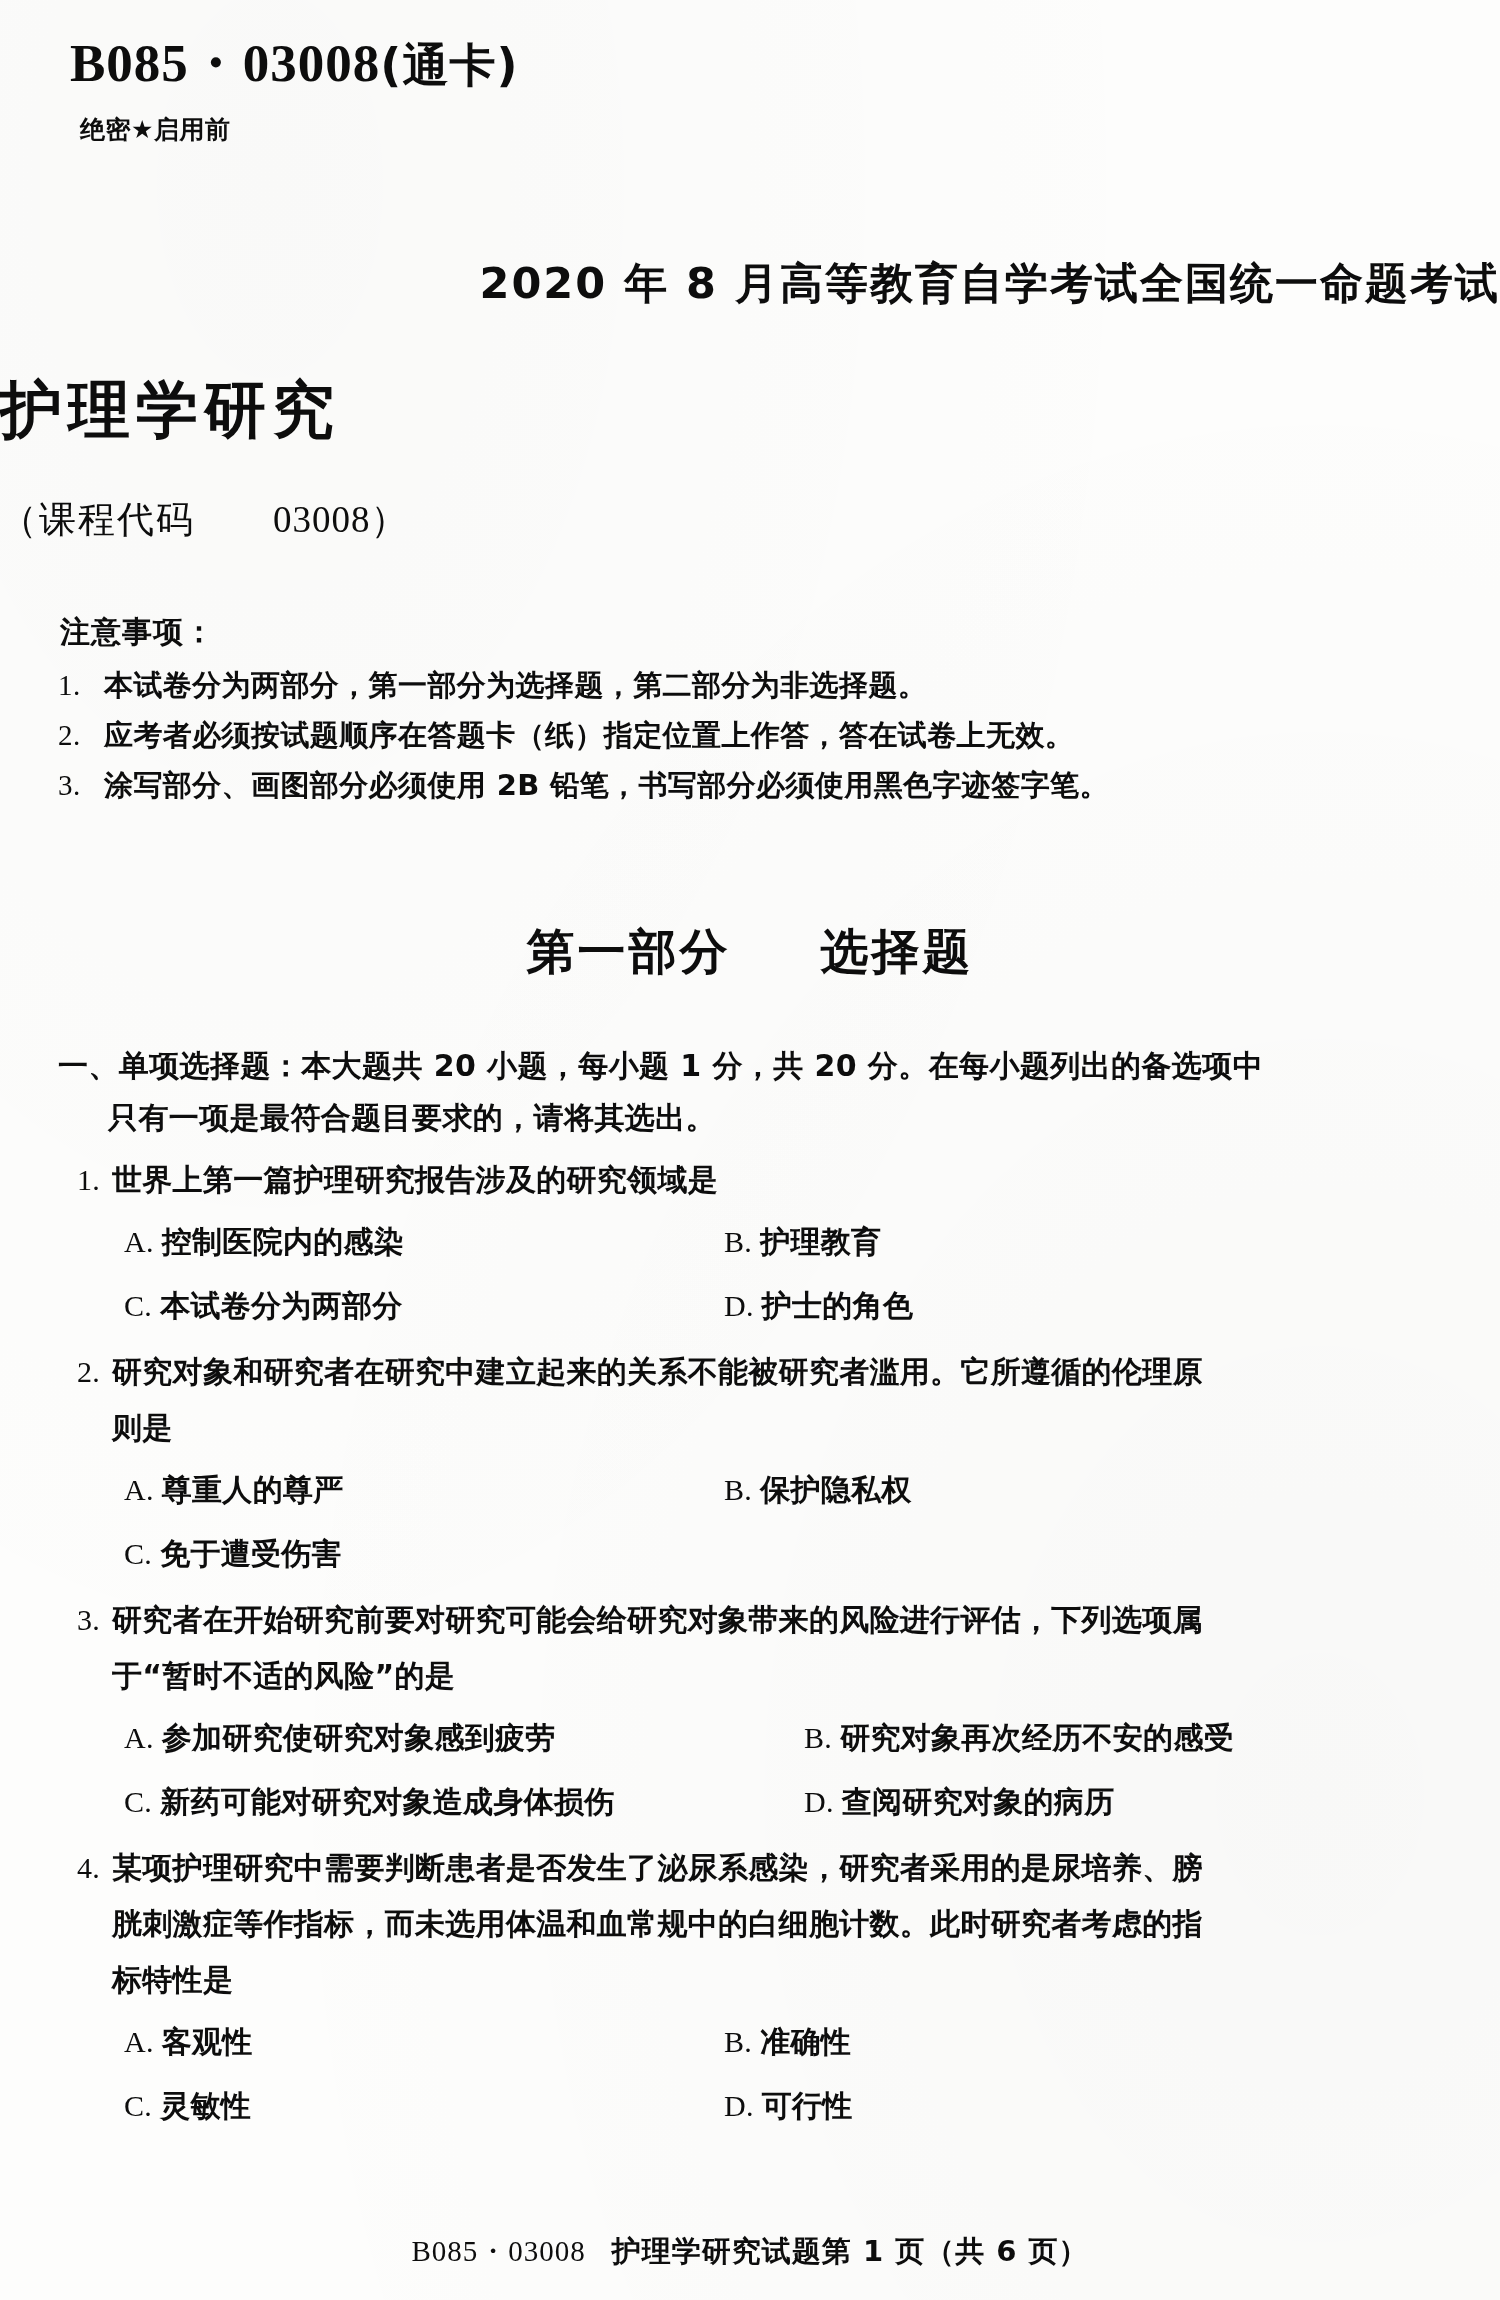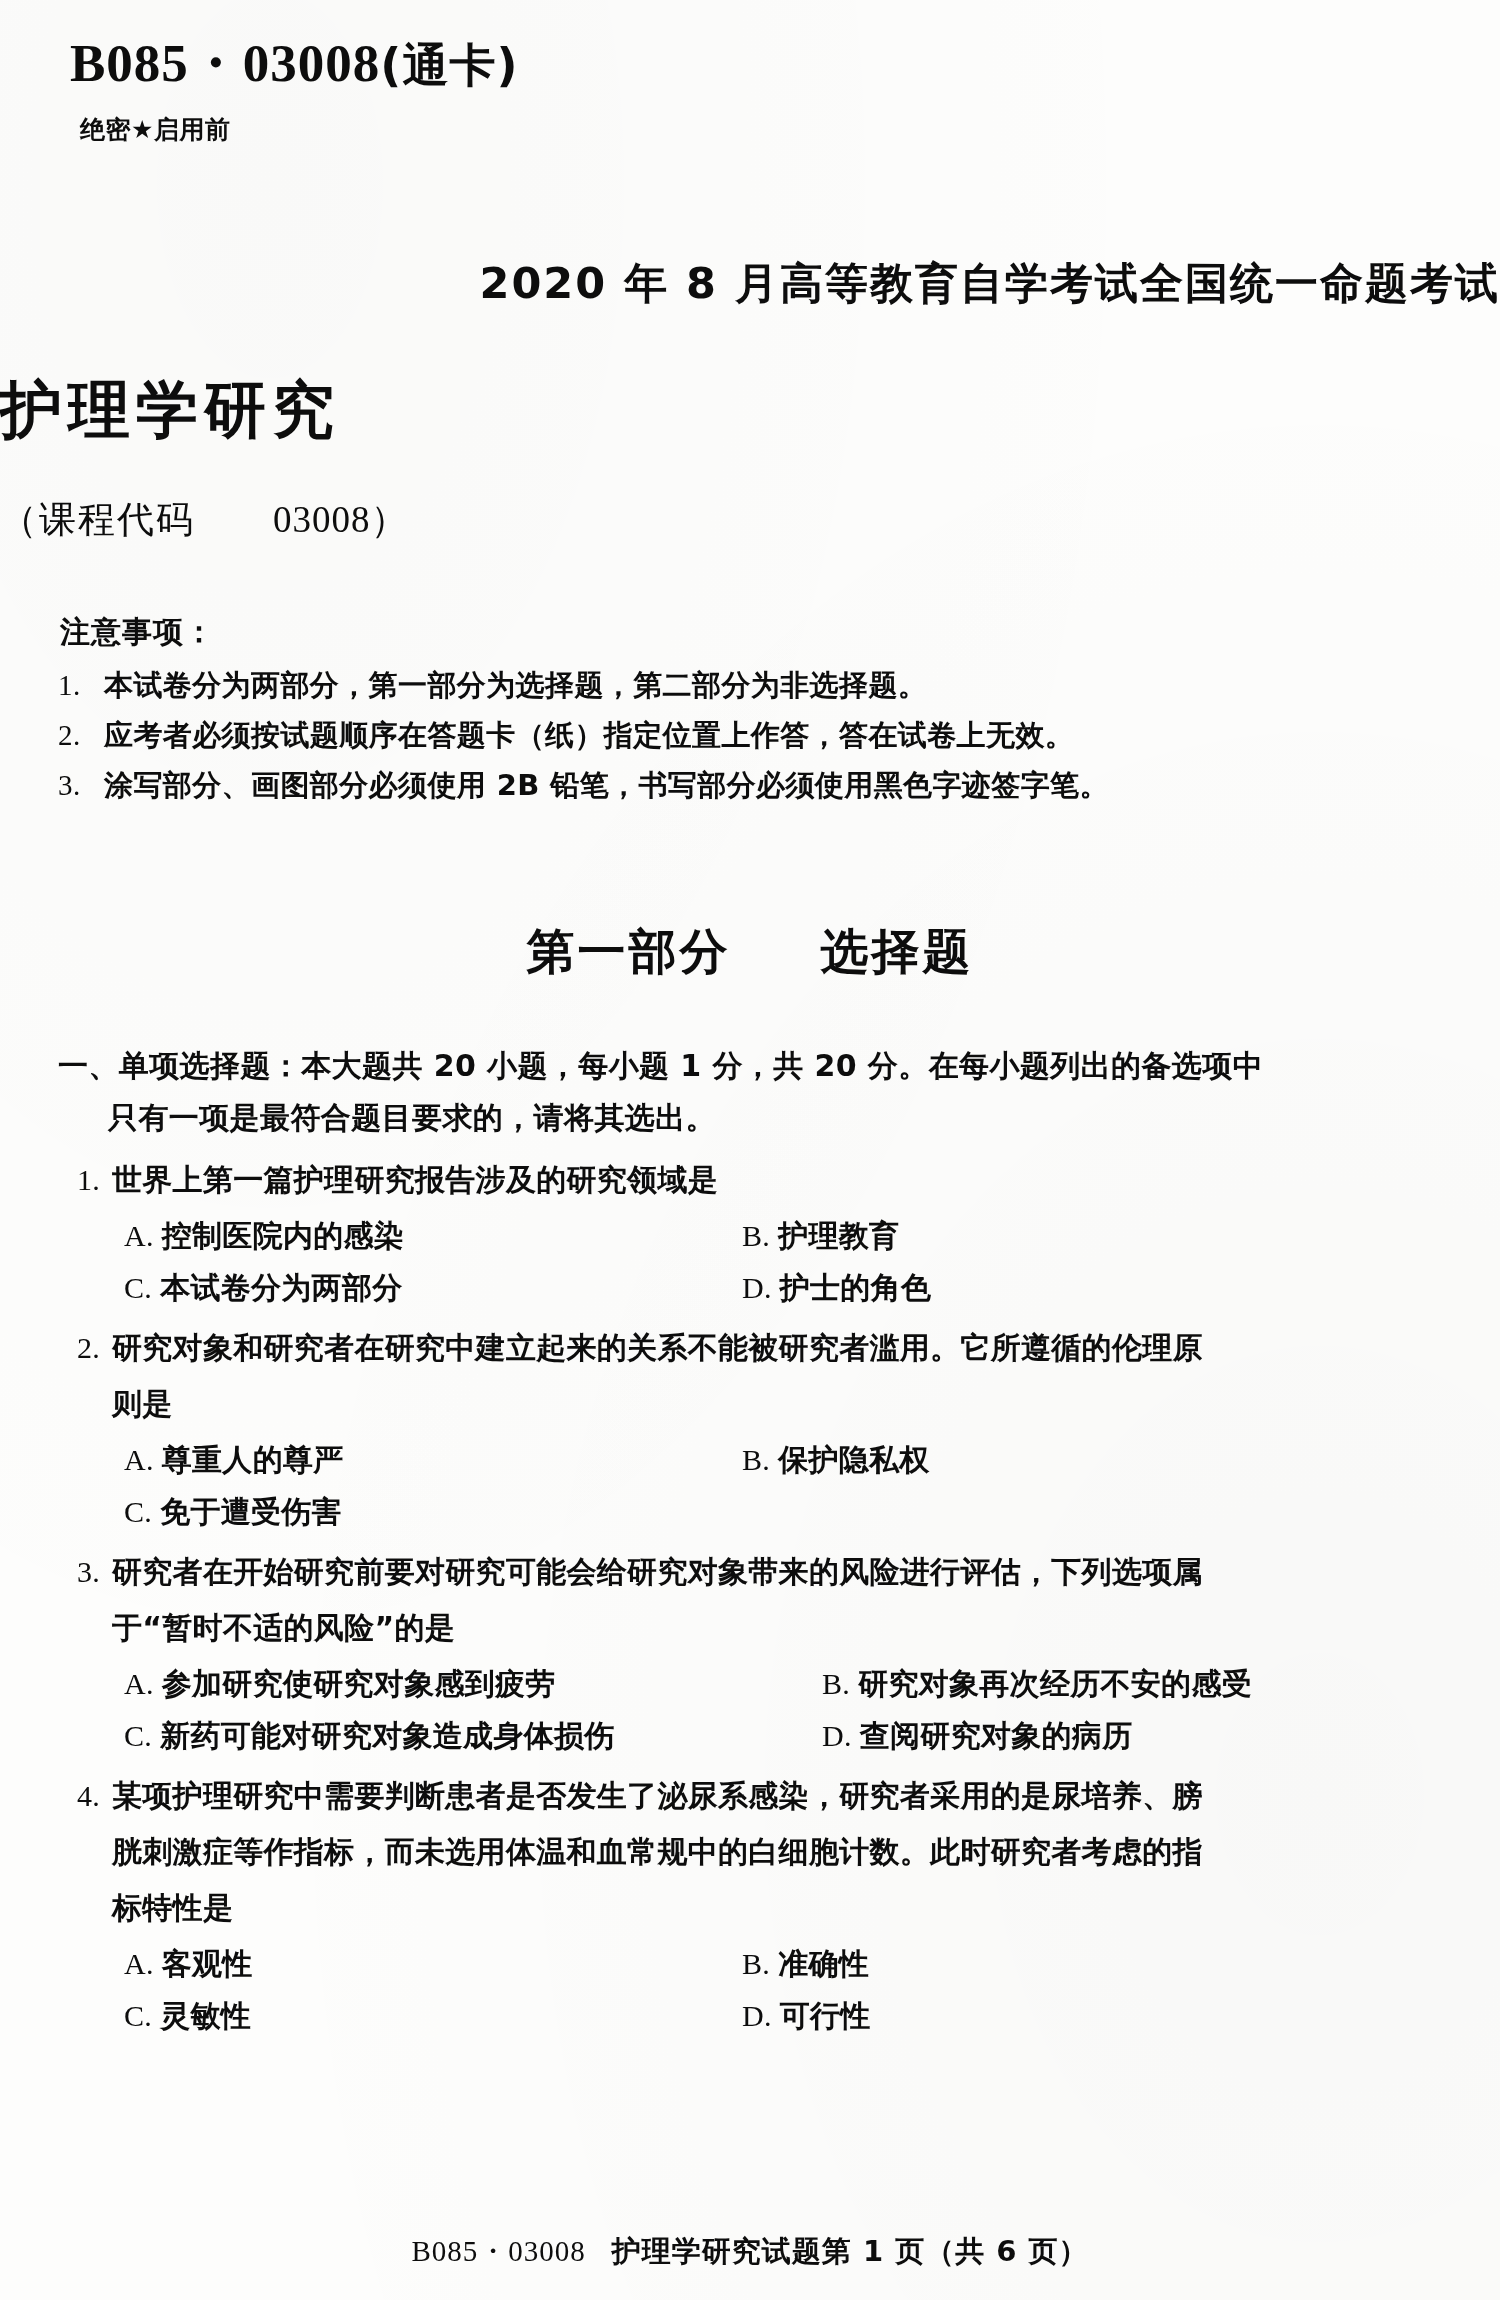--- a/index.html
+++ b/index.html
@@ -189,36 +189,36 @@
     box-sizing: border-box;
   }
   .q-text { flex: 1; }
   .q-text .cont { display: block; }
   .options {
     margin-top: 2px;
     padding-left: 66px;
   }
   .opt-row {
     display: flex;
-    line-height: 52px;
+    line-height: 64px;
   }
   .opt {
     font-family: "DejaVu Sans", sans-serif;
     font-weight: 700;
     font-size: 30px;
     letter-spacing: 0.3px;
     white-space: nowrap;
   }
   .opt .lbl {
     font-family: "Liberation Serif", "DejaVu Serif", serif;
     font-weight: 400;
     padding-right: 8px;
   }
   .opt-a { width: 600px; flex: none; }
-  .opt-b { flex: 1; margin-left: 18px; }
+  .opt-b { flex: 1; }
   
   .wide .opt-a { width: 680px; }
 
   
   .footer {
     position: absolute;
     left: 0; right: 0;
     top: 2232px;
     text-align: center;
     font-family: "DejaVu Sans", sans-serif;

